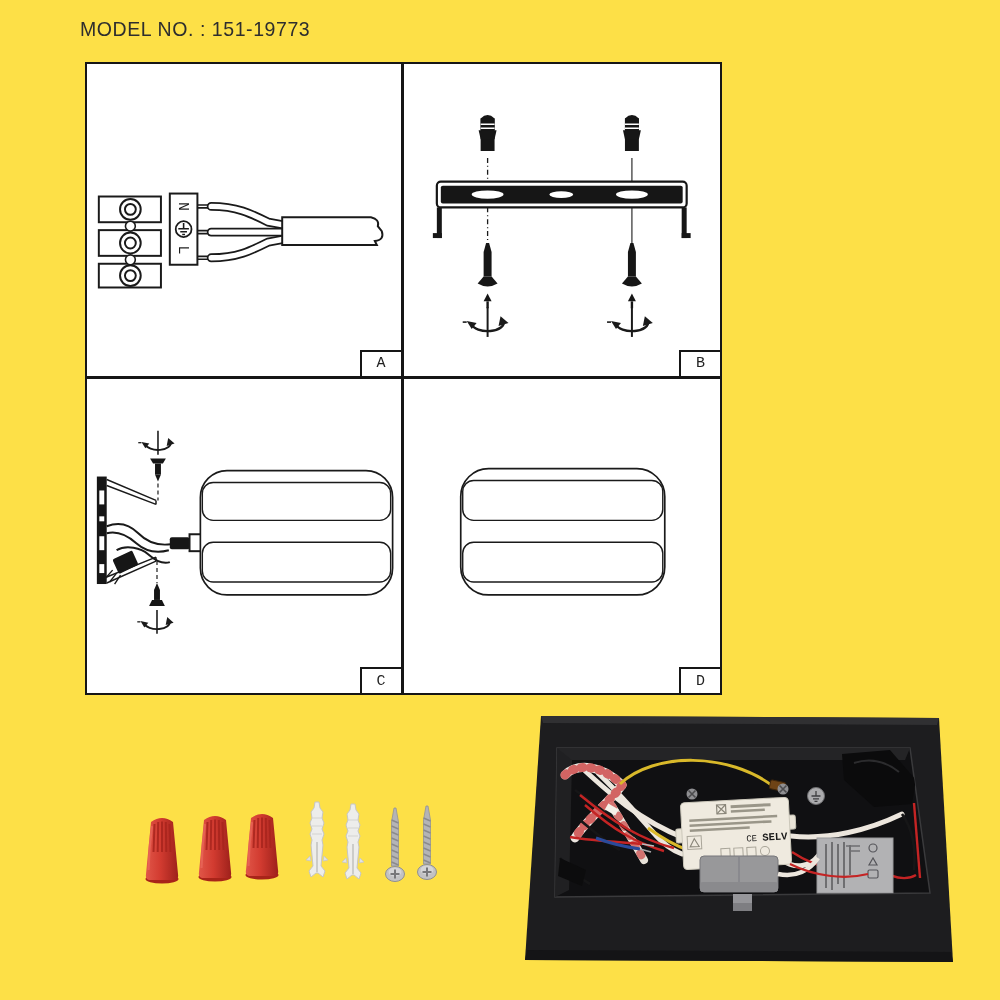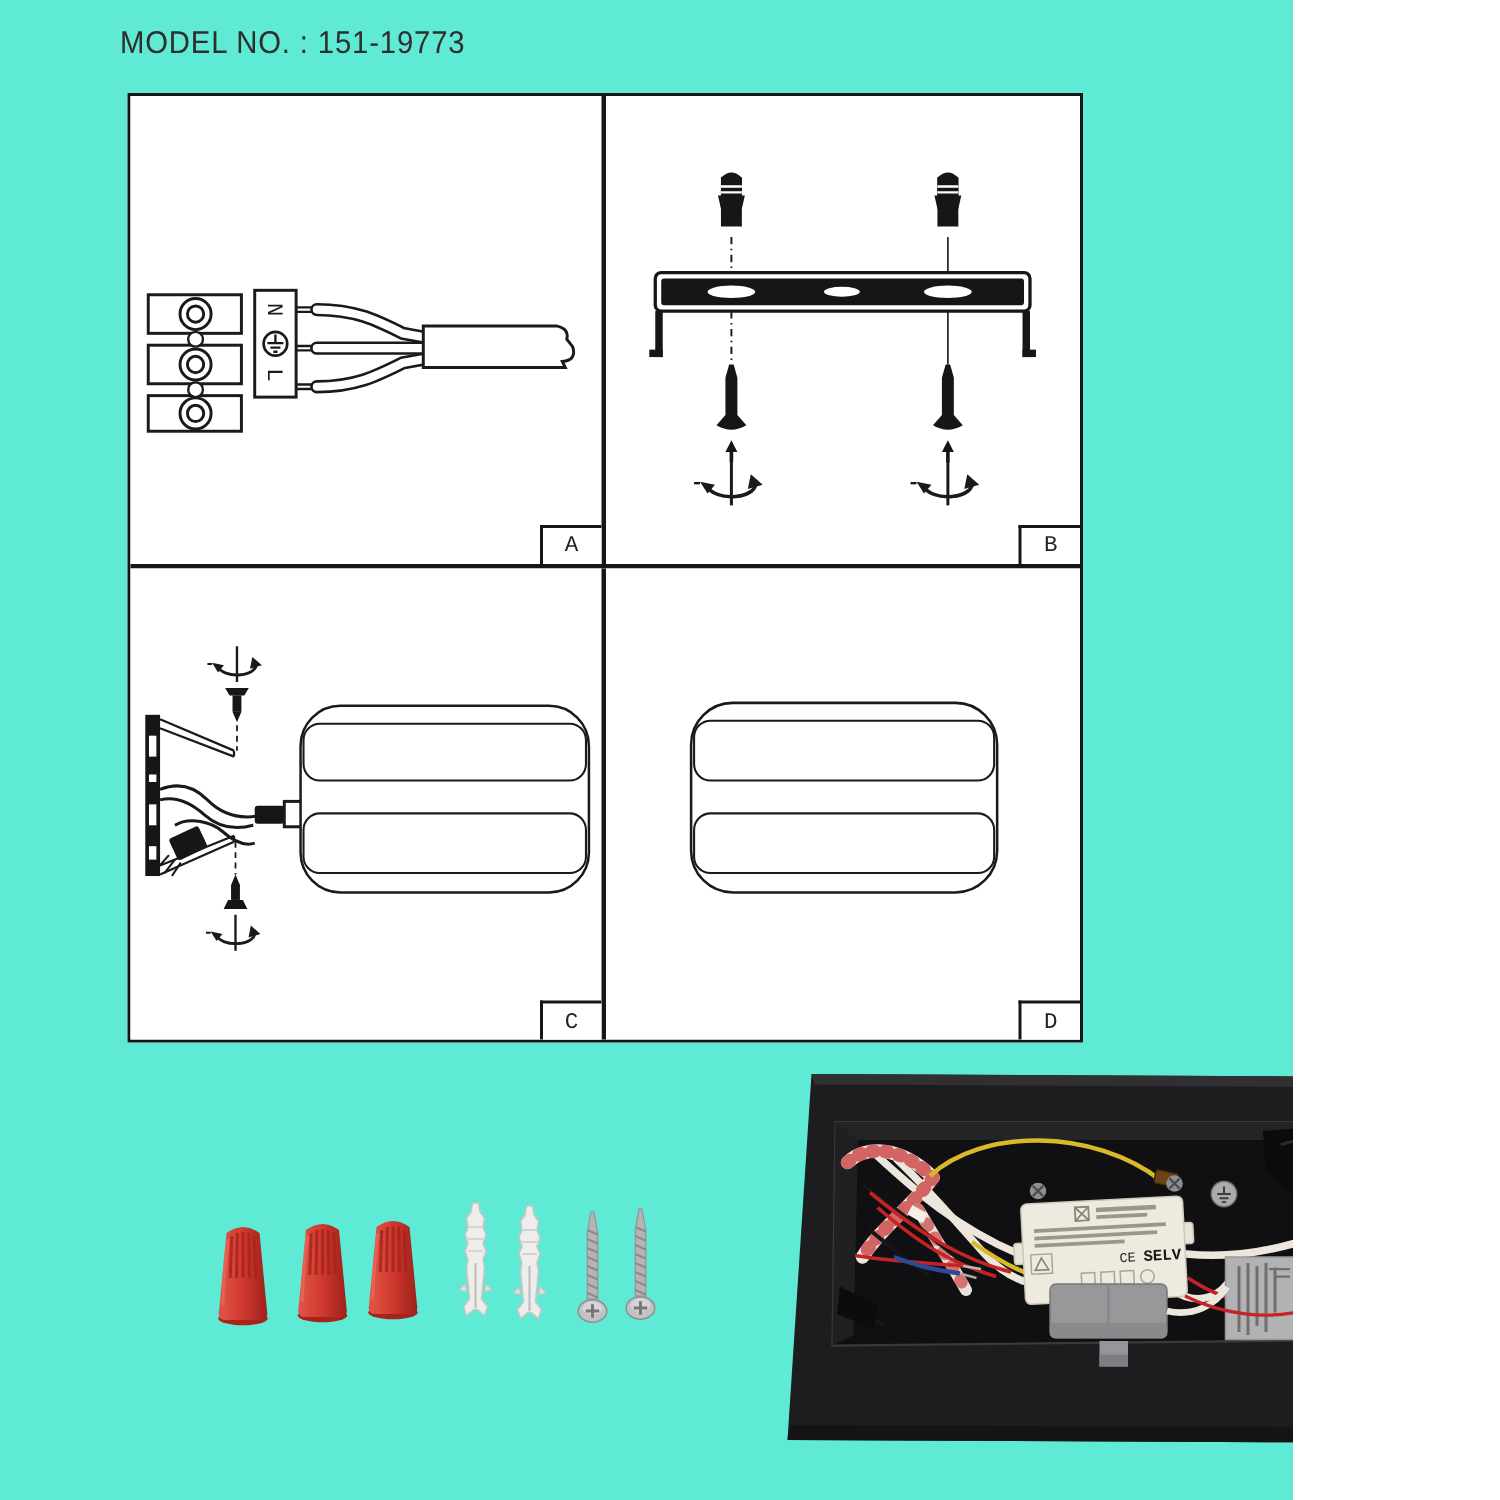--- a/index.html
+++ b/index.html
@@ -1,16 +1,16 @@
 <!DOCTYPE html>
 <html><head>
 <meta charset="utf-8">
 <style>
   html,body{margin:0;padding:0;background:#fff;}
-  .stage{position:relative;width:862px;height:1000px;background:#5eead4;overflow:hidden;
+  .stage{position:relative;width:1000px;height:1000px;background:#fde047;overflow:hidden;
          font-family:"Liberation Sans",sans-serif;}
   .title{position:absolute;left:80px;top:17px;font-size:21px;font-weight:500;color:#2e2e2e;
          letter-spacing:.6px;transform:scaleX(.93);transform-origin:left center;white-space:nowrap;}
   .grid{position:absolute;left:85px;top:62px;width:637px;height:633px;border:2px solid #161616;
         display:grid;grid-template-columns:1fr 1fr;grid-template-rows:1fr 1fr;box-sizing:border-box;background:#fff;}
   .panel{position:relative;background:#fff;}
   .panel.pa{border-right:3px solid #161616;border-bottom:3px solid #161616;}
   .panel.pb{border-bottom:3px solid #161616;}
   .panel.pc{border-right:3px solid #161616;}
   .panel svg{position:absolute;inset:0;width:100%;height:100%;}

